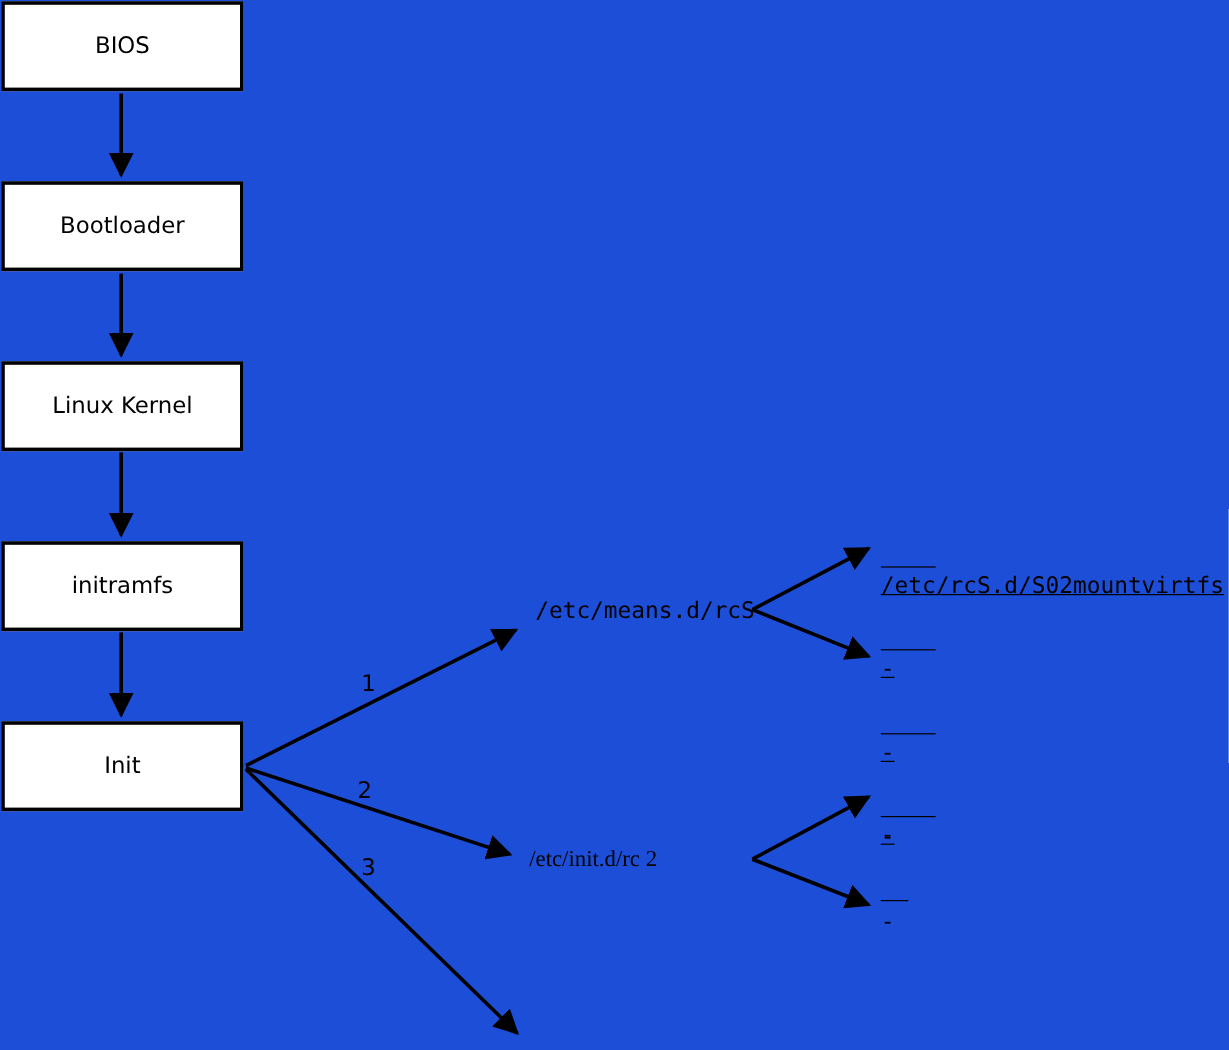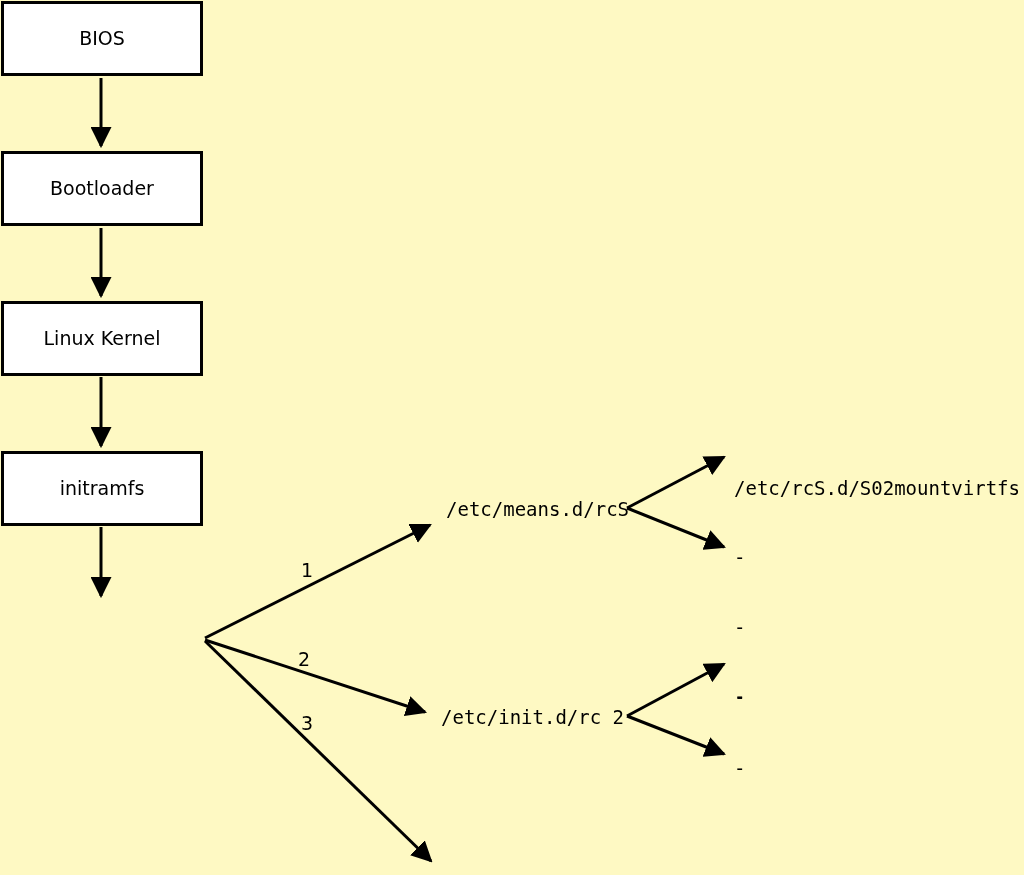--- a/index.html
+++ b/index.html
@@ -1,20 +1,20 @@
 <!DOCTYPE html>
 <html><head>
 <meta charset="utf-8">
 <style>
   html, body { margin: 0; padding: 0; background: #fff; }
   .stage {
     position: relative;
     width: 1024px;
     height: 875px;
-    background: #fef9c3;
+    background: #1d4ed8;
     font-family: "DejaVu Sans", sans-serif;
     color: #000;
     overflow: hidden;
   }
   svg.arrow-layer {
     position: absolute;
     left: 0; top: 0;
     width: 1024px; height: 875px;
   }
   .flow-box {
@@ -53,30 +53,30 @@
   .num-2 { left: 298px; top: 648px; }
   .num-3 { left: 301px; top: 712px; }
   .mono {
     position: absolute;
     font-family: "DejaVu Sans Mono", monospace;
     font-size: 19px;
     line-height: 22px;
     white-space: pre;
   }
   .target-rcs  { left: 446px; top: 498px; }
-  .target-rc2  { left: 441px; top: 706px; }
+  .target-rc2  { left: 441px; top: 706px; font-family: Liberation Serif, serif; }
   .target-getty{ left: 446px; top: 880px; }
   .script-list {
     position: absolute;
     font-family: "DejaVu Sans Mono", monospace;
     font-size: 19px;
     white-space: pre;
   }
   .script-list > div { height: 25.4px; line-height: 25.4px; }
-  .list-rcs { left: 734px; top: 432px; }
+  .list-rcs { left: 734px; top: 432px; text-decoration: underline; }
   .list-rc2 { left: 734px; top: 640px; }
   .list-rc2 > div { height: 26.5px; line-height: 26.5px; }
 </style>
 </head>
 <body>
 
 <div class="stage">
 
   <svg class="arrow-layer" viewBox="0 0 1024 875" xmlns="http://www.w3.org/2000/svg">
     <defs>
@@ -107,20 +107,23 @@
   </div>
   <div class="flow-box box-bootloader">
     <span>Bootloader</span>
   </div>
   <div class="flow-box box-kernel">
     <span>Linux Kernel</span>
   </div>
   <div class="flow-box box-initramfs">
     <span>initramfs</span>
   </div>
+  <div class="flow-box box-init">
+    <span>Init</span>
+  </div>
 
 
   <div class="branch-num num-1">1</div>
   <div class="branch-num num-2">2</div>
   <div class="branch-num num-3">3</div>
 
   <div class="mono target-rcs">/etc/means.d/rcS</div>
   <div class="mono target-rc2">/etc/init.d/rc 2</div>
   <div class="mono target-getty">getty</div>
 

